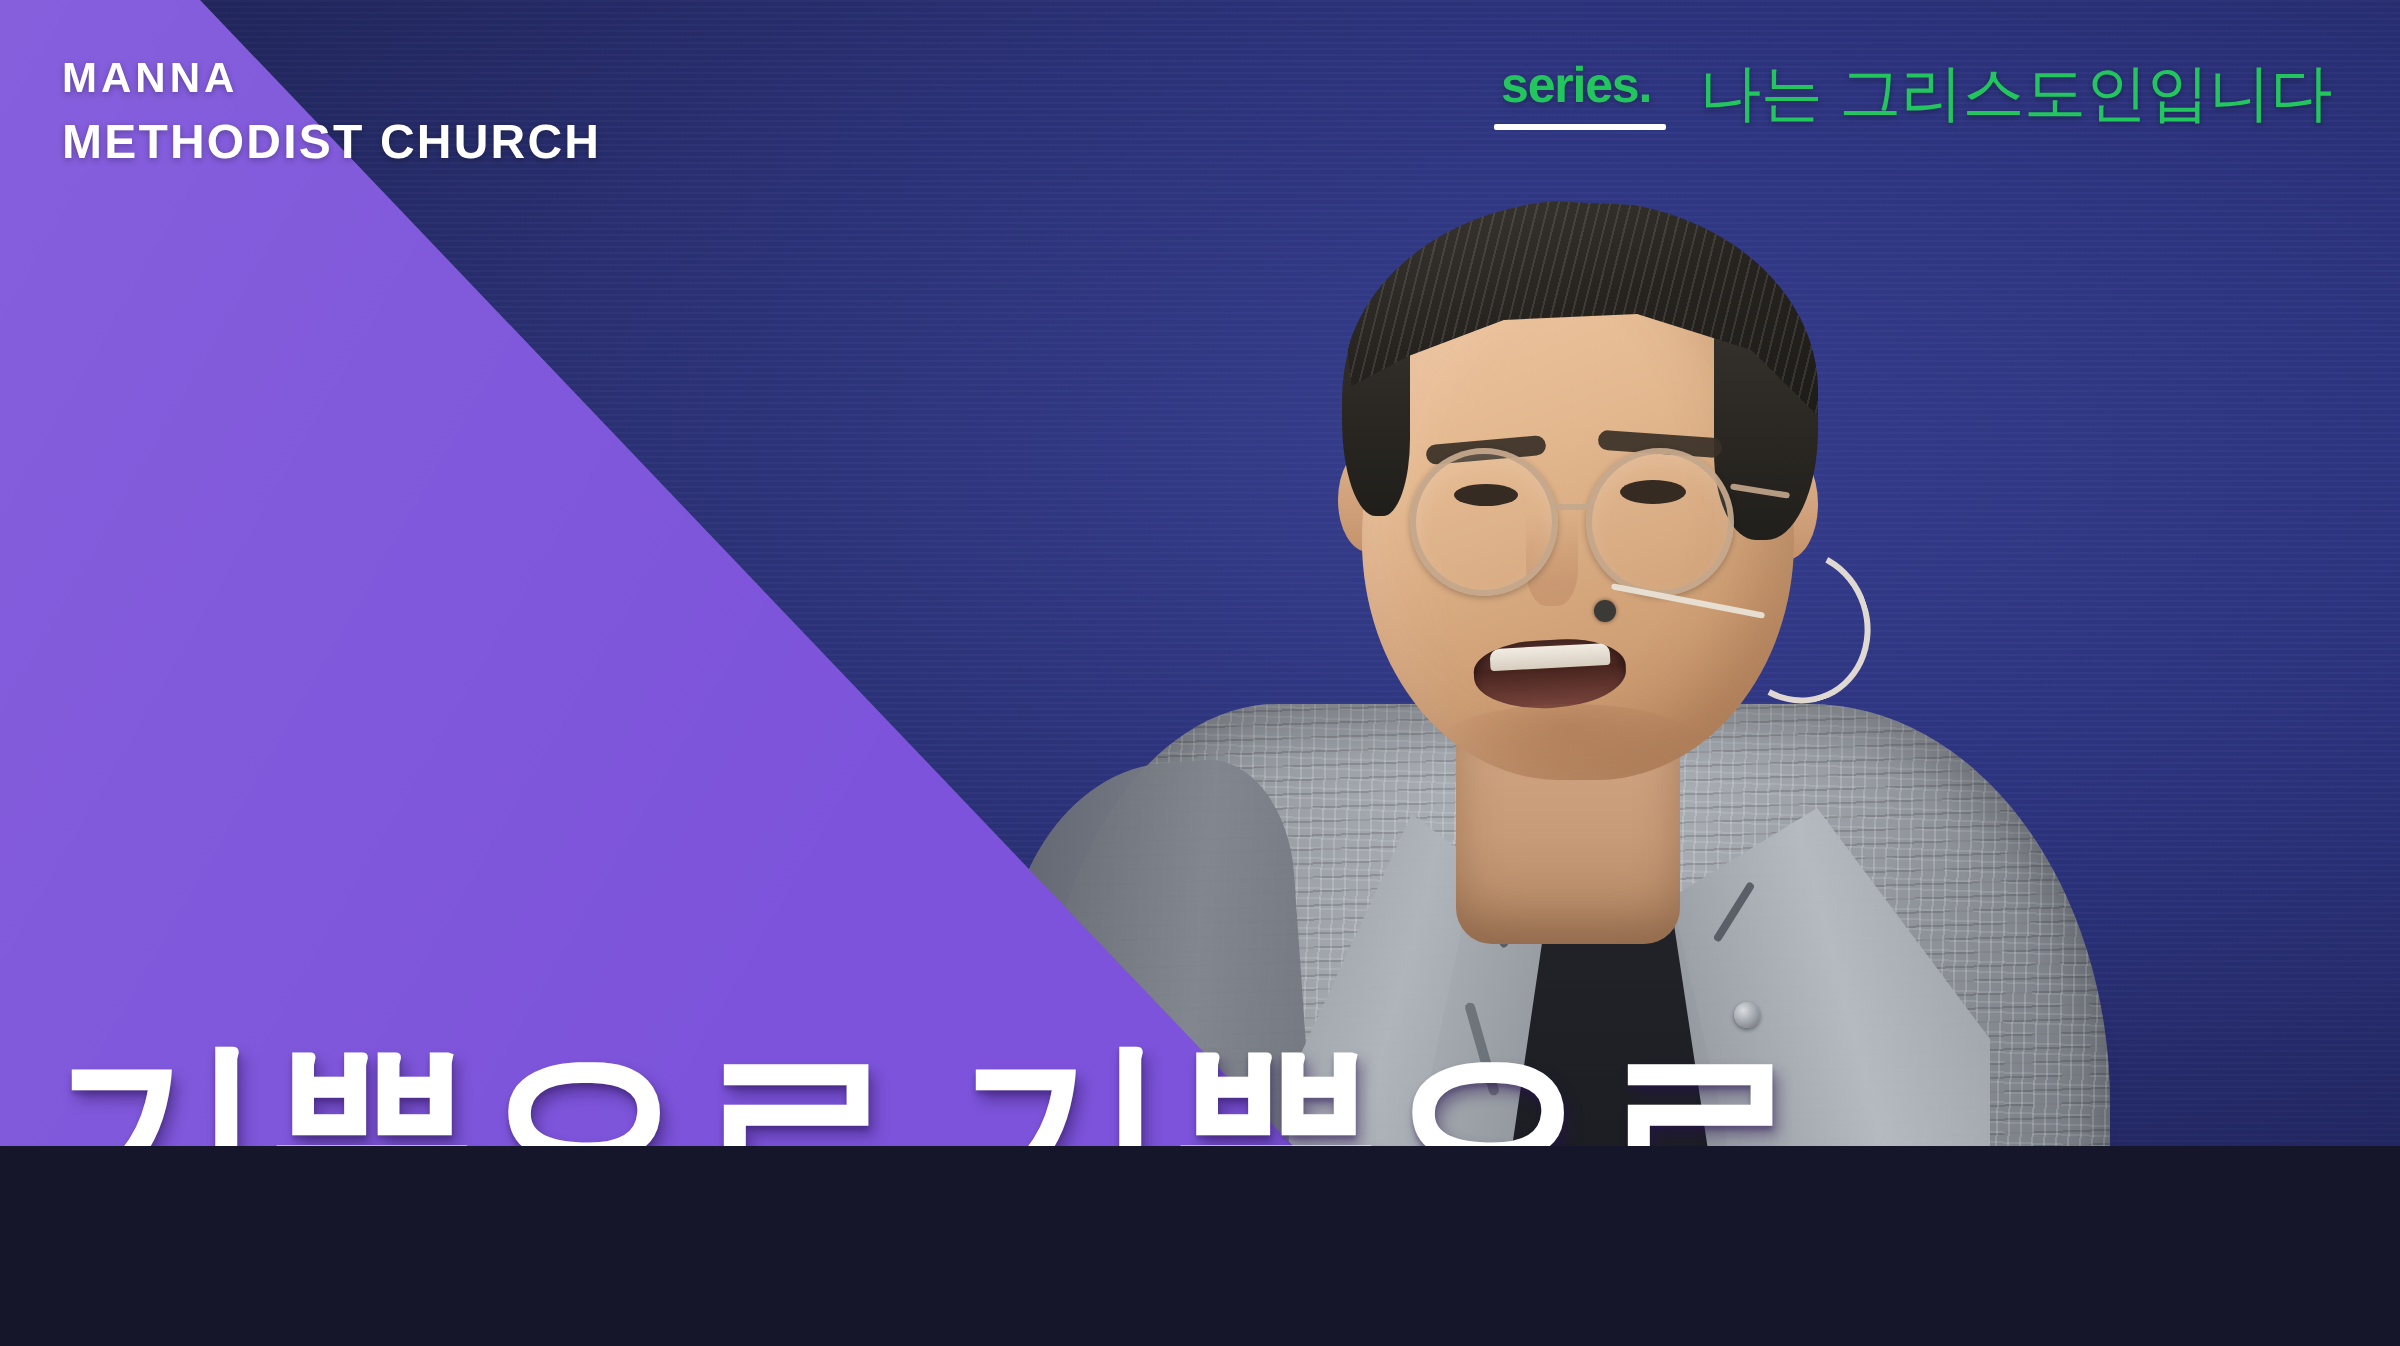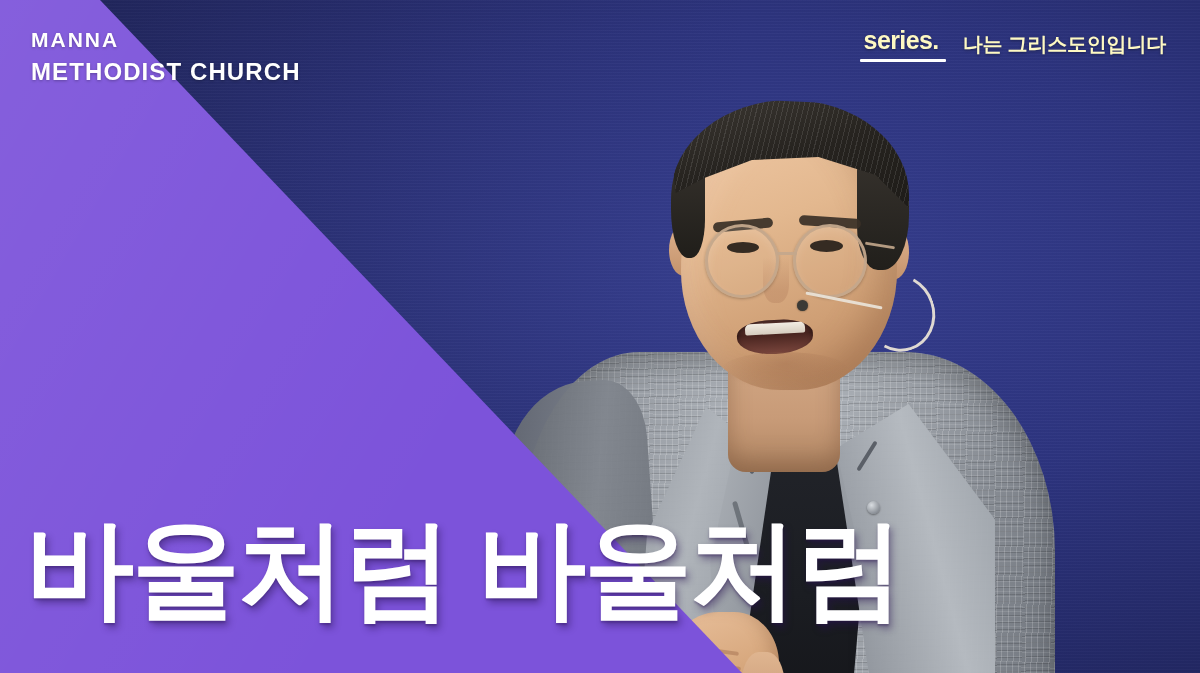--- a/index.html
+++ b/index.html
@@ -1,21 +1,21 @@
 <!DOCTYPE html>
 <html><head>
 <meta charset="utf-8">
 <style>
   * { margin:0; padding:0; box-sizing:border-box; }
   html,body { background:#15162a; }
   body { font-family:"Liberation Sans","DejaVu Sans",sans-serif; }
 
   #stage{
     position:relative;
-    width:1200px; height:673px;
+    width:1200px; height:573px;
     overflow:hidden;
     background:#2b3172;
   }
 
   
   .backdrop{
     position:absolute; inset:0;
     background:
       linear-gradient(90deg,#272d6b 0%,#2a3074 30%,#2e3580 62%,#2d3480 100%);
   }
@@ -295,35 +295,35 @@
   .logo-1{
     font-size:21px; font-weight:700; letter-spacing:2.0px;
   }
   .logo-2{
     font-size:24px; font-weight:700; letter-spacing:1.1px; margin-top:5px;
   }
 
   .series-block{
     position:absolute; right:34px; top:26px;
     display:flex; align-items:center; gap:24px;
-    color:#fef9c3;
+    color:#22c55e;
   }
   .series-word{
     position:relative;
     font-size:25px; font-weight:800; letter-spacing:-.6px;
     padding-bottom:7px;
     text-shadow:0 1px 3px rgba(0,0,0,.35);
   }
   .series-word::after{
     content:""; position:absolute;
     left:-4px; right:-7px; bottom:0;
     height:3px; background:#ffffff; border-radius:1px;
   }
   .series-sub{
-    font-size:20px; font-weight:700; letter-spacing:-.2px;
+    font-size:31px; font-weight:400; letter-spacing:-.2px;
     text-shadow:0 1px 3px rgba(0,0,0,.35);
   }
 
   .verse{
     position:absolute; left:31px; top:452px;
     color:#ffffff;
     font-size:31px; font-weight:700; letter-spacing:-.4px;
     text-shadow:0 2px 4px rgba(45,20,90,.35);
     display:flex; align-items:center;
   }
@@ -398,15 +398,15 @@
     <div class="logo-1">MANNA</div>
     <div class="logo-2">METHODIST CHURCH</div>
   </div>
 
   <div class="series-block">
     <span class="series-word">series.</span>
     <span class="series-sub">나는 그리스도인입니다</span>
   </div>
 
 
-  <div class="title">바울처럼 바울처럼</div>
+  <div class="title">기쁨으로 기쁨으로</div>
 
 </div>
 
 </body></html>

